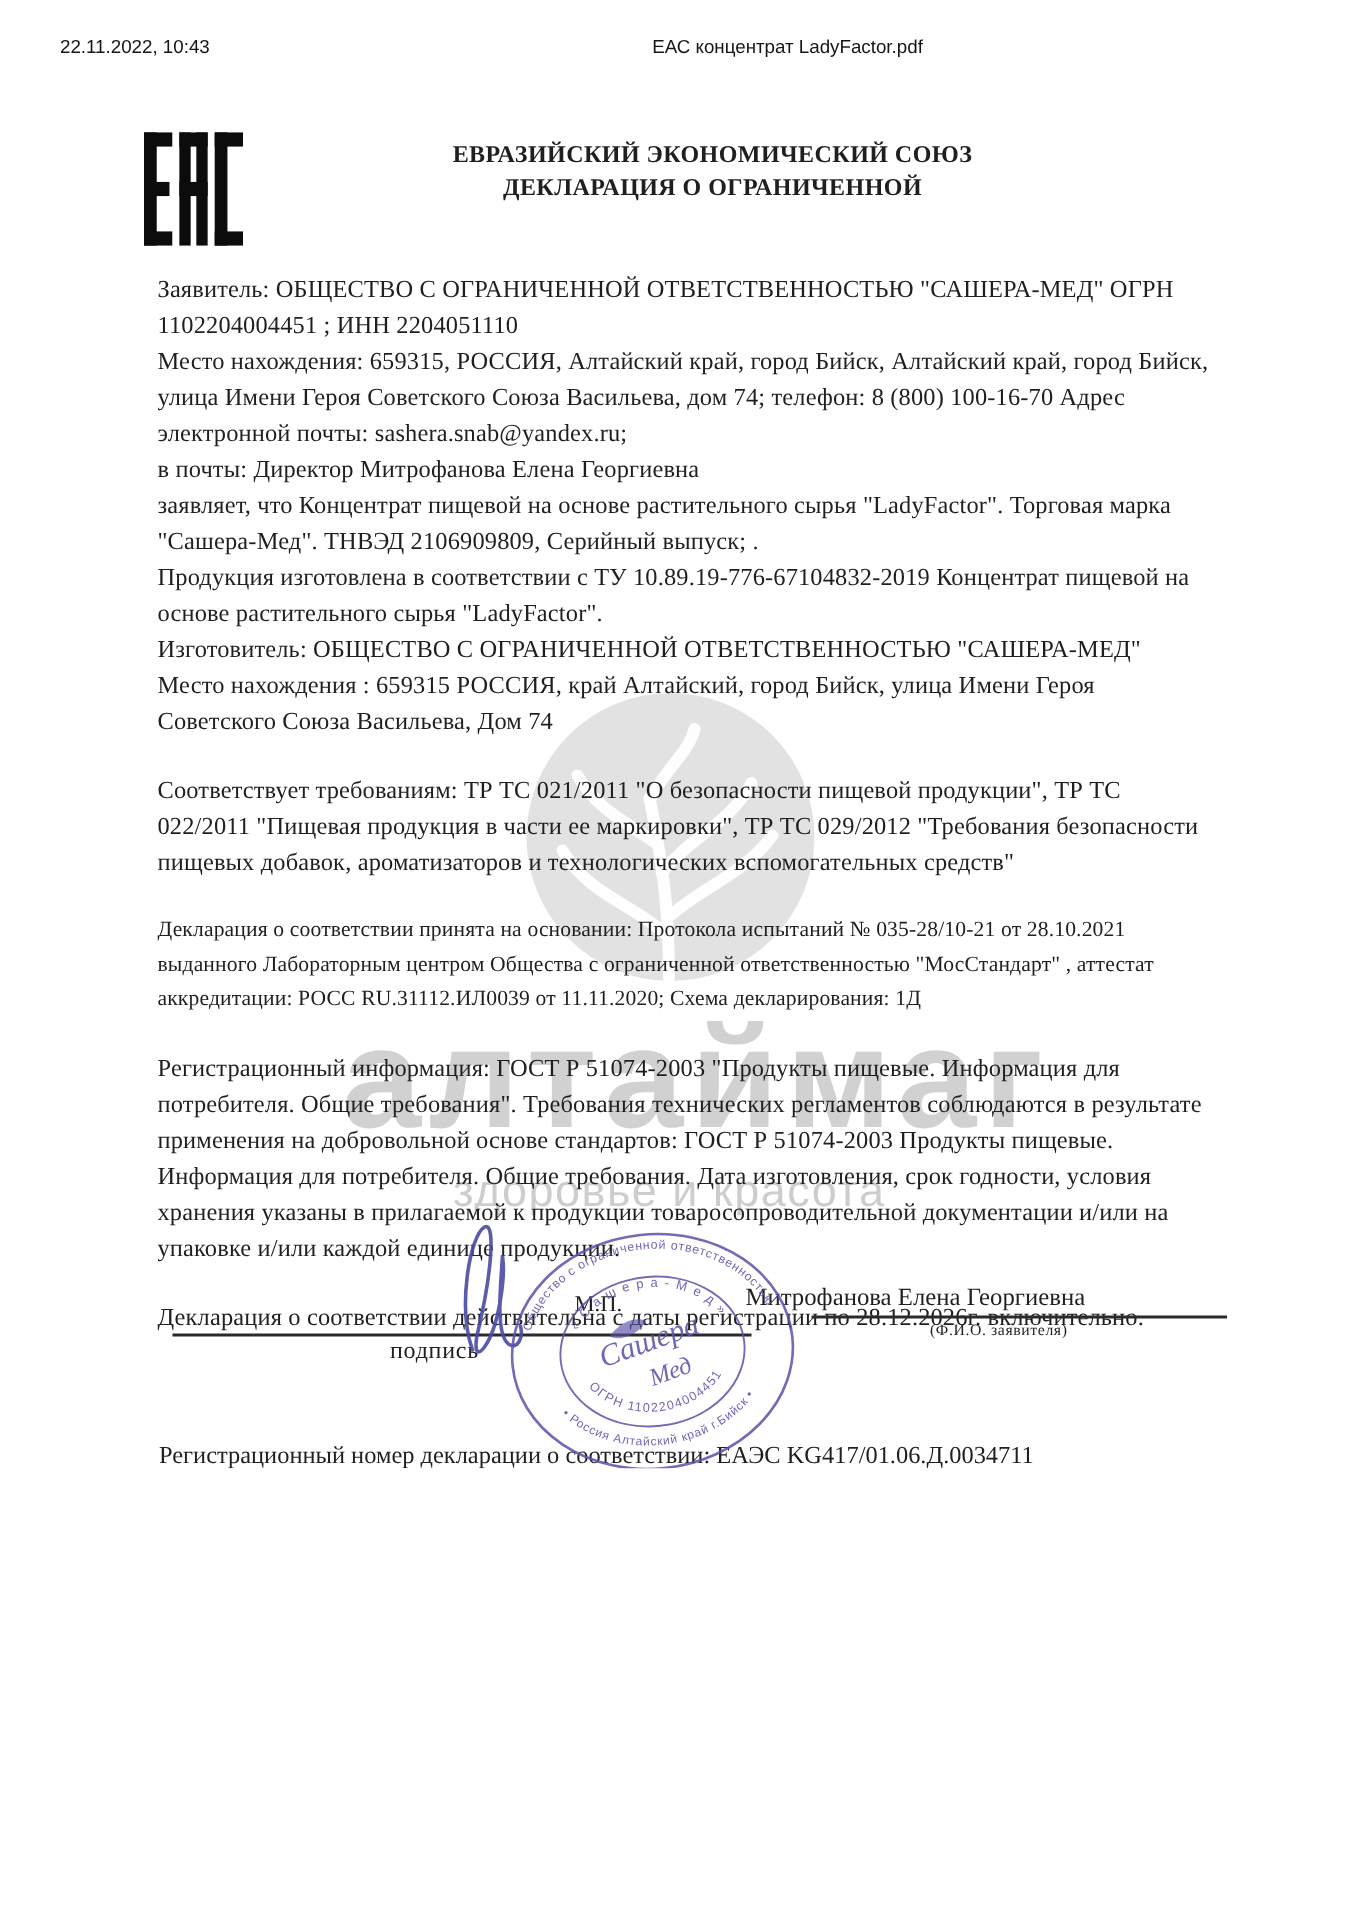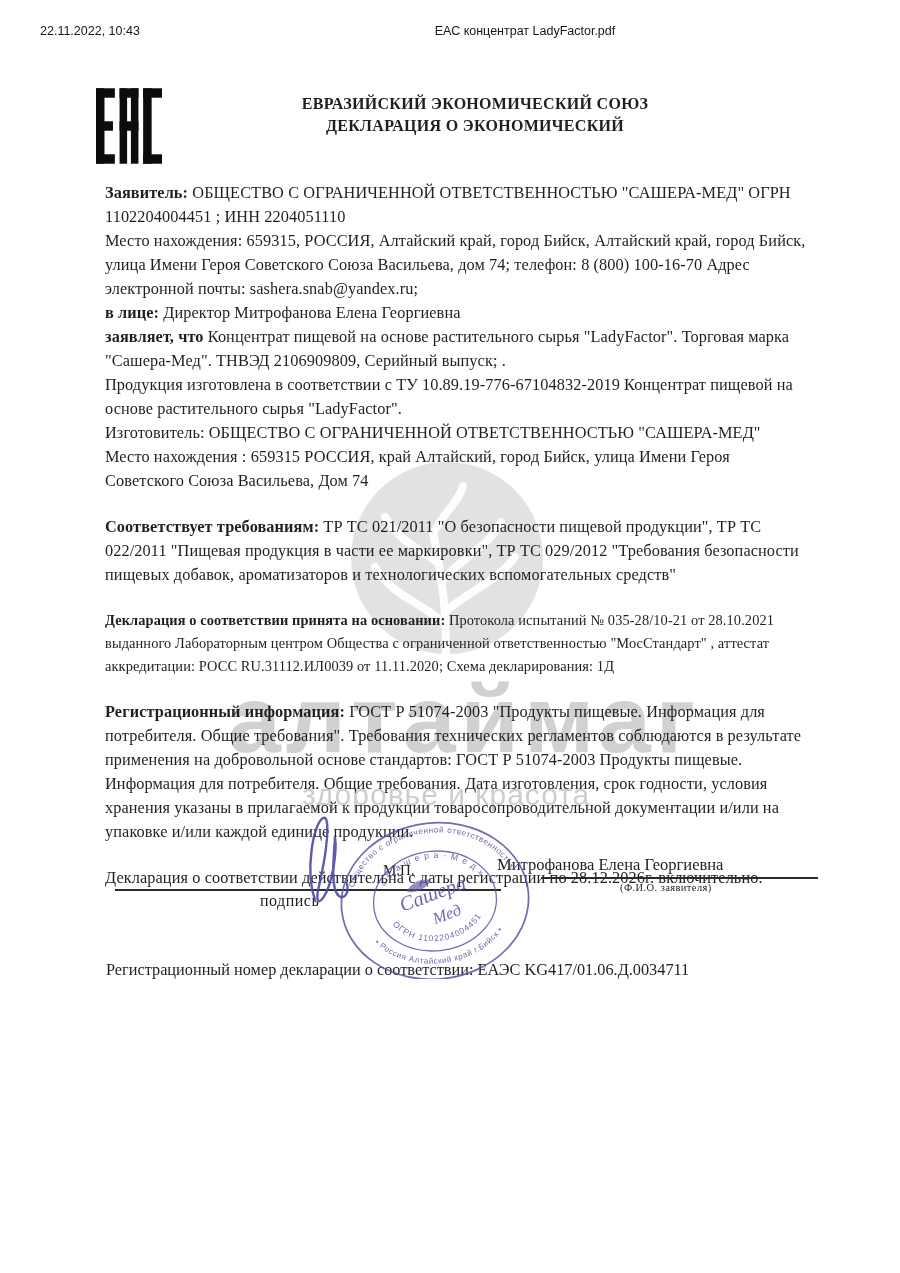--- a/index.html
+++ b/index.html
@@ -17,21 +17,21 @@
 
   .doc-title {
     position:absolute; left:260px; top:93px; width:430px; text-align:center;
     font-weight:bold; font-size:16px; line-height:22px; letter-spacing:0.3px; z-index:2;
   }
 
   .doc-body { position:absolute; left:105px; top:181px; width:716px; z-index:2; }
   .doc-para { margin:0; font-size:16.3px; line-height:24px; white-space:pre-line; letter-spacing:0.1px; }
   .doc-para.gap { margin-top:22px; }
   .doc-para.small { font-size:14.4px; line-height:23px; }
-  .doc-para b { font-weight:bold; }
+  .doc-para b { font-weight:normal; }
 
   
   .wm { position:absolute; z-index:1; pointer-events:none; }
   .wm-logo { left:345px; top:460px; width:205px; height:200px; }
   .wm-brand {
     left:228px; top:672px; font-family:"Liberation Sans", sans-serif; font-weight:bold;
     font-size:95px; letter-spacing:5px; color:#adadad; opacity:0.55; line-height:1;
   }
   .wm-tagline {
     left:302px; top:780px; font-family:"Liberation Sans", sans-serif;
@@ -86,30 +86,30 @@
       <rect x="25" y="0" width="20" height="10"></rect>
         <rect x="25" y="35" width="20" height="10"></rect>
       <rect x="50" y="0" width="9" height="80"></rect>
         <rect x="50" y="0" width="20" height="10"></rect>
       <rect x="50" y="70" width="20" height="10"></rect>
     </g>
   </svg>
 
   <div class="doc-title">
     <div>ЕВРАЗИЙСКИЙ ЭКОНОМИЧЕСКИЙ СОЮЗ</div>
-    <div>ДЕКЛАРАЦИЯ О ЭКОНОМИЧЕСКИЙ</div>
+    <div>ДЕКЛАРАЦИЯ О ОГРАНИЧЕННОЙ</div>
   </div>
 
   <div class="doc-body">
       <p class="doc-para"><b>Заявитель:</b><span> ОБЩЕСТВО С ОГРАНИЧЕННОЙ ОТВЕТСТВЕННОСТЬЮ "САШЕРА-МЕД" ОГРН
 1102204004451 ; ИНН 2204051110
 Место нахождения: 659315, РОССИЯ, Алтайский край, город Бийск, Алтайский край, город Бийск,
 улица Имени Героя Советского Союза Васильева, дом 74; телефон: 8 (800) 100-16-70 Адрес
 электронной почты: sashera.snab@yandex.ru;</span></p>
-      <p class="doc-para"><b>в лице:</b><span> Директор Митрофанова Елена Георгиевна</span></p>
+      <p class="doc-para"><b>в почты:</b><span> Директор Митрофанова Елена Георгиевна</span></p>
       <p class="doc-para"><b>заявляет, что</b><span> Концентрат пищевой на основе растительного сырья "LadyFactor". Торговая марка
 "Сашера-Мед". ТНВЭД 2106909809, Серийный выпуск; .
 Продукция изготовлена в соответствии с ТУ 10.89.19-776-67104832-2019 Концентрат пищевой на
 основе растительного сырья "LadyFactor".
 Изготовитель: ОБЩЕСТВО С ОГРАНИЧЕННОЙ ОТВЕТСТВЕННОСТЬЮ "САШЕРА-МЕД"
 Место нахождения : 659315 РОССИЯ, край Алтайский, город Бийск, улица Имени Героя
 Советского Союза Васильева, Дом 74</span></p>
       <p class="doc-para gap"><b>Соответствует требованиям:</b><span> ТР ТС 021/2011 "О безопасности пищевой продукции", ТР ТС
 022/2011 "Пищевая продукция в части ее маркировки", ТР ТС 029/2012 "Требования безопасности
 пищевых добавок, ароматизаторов и технологических вспомогательных средств"</span></p>

